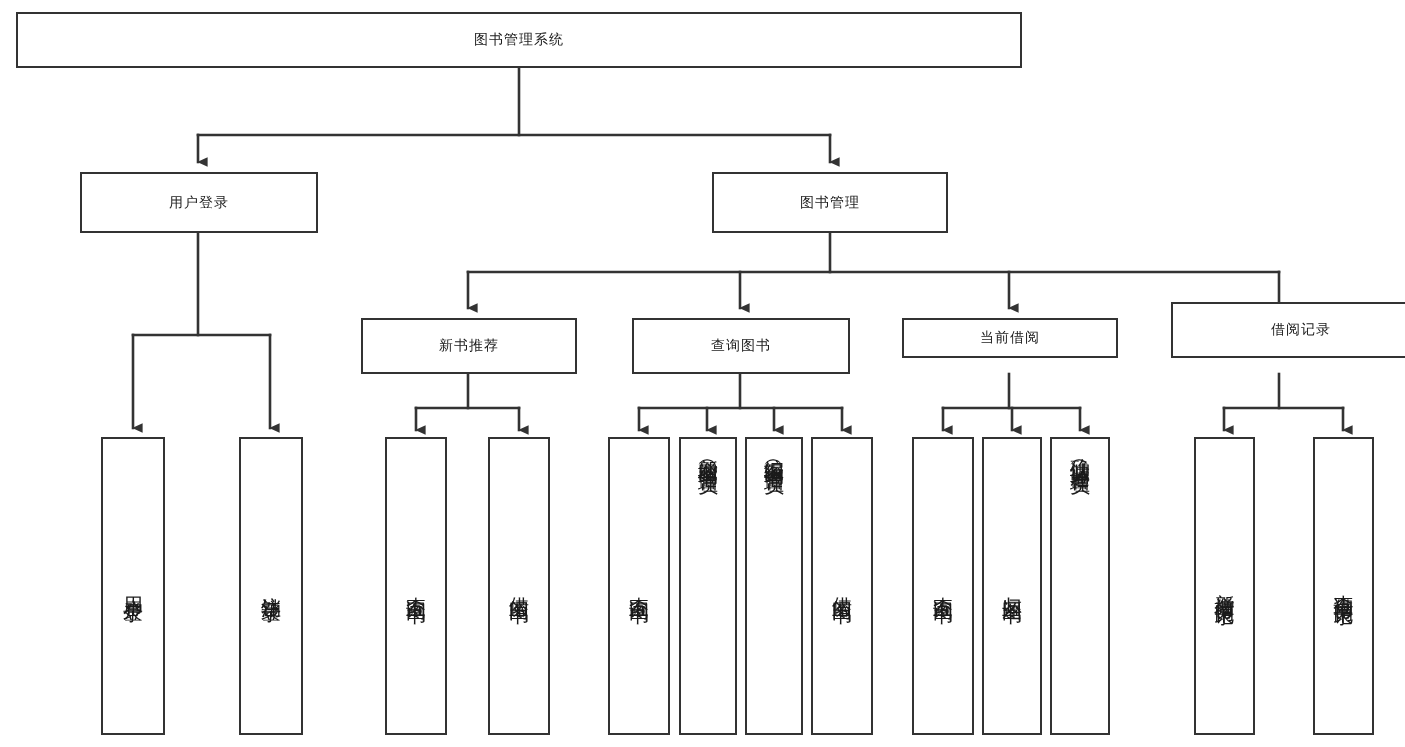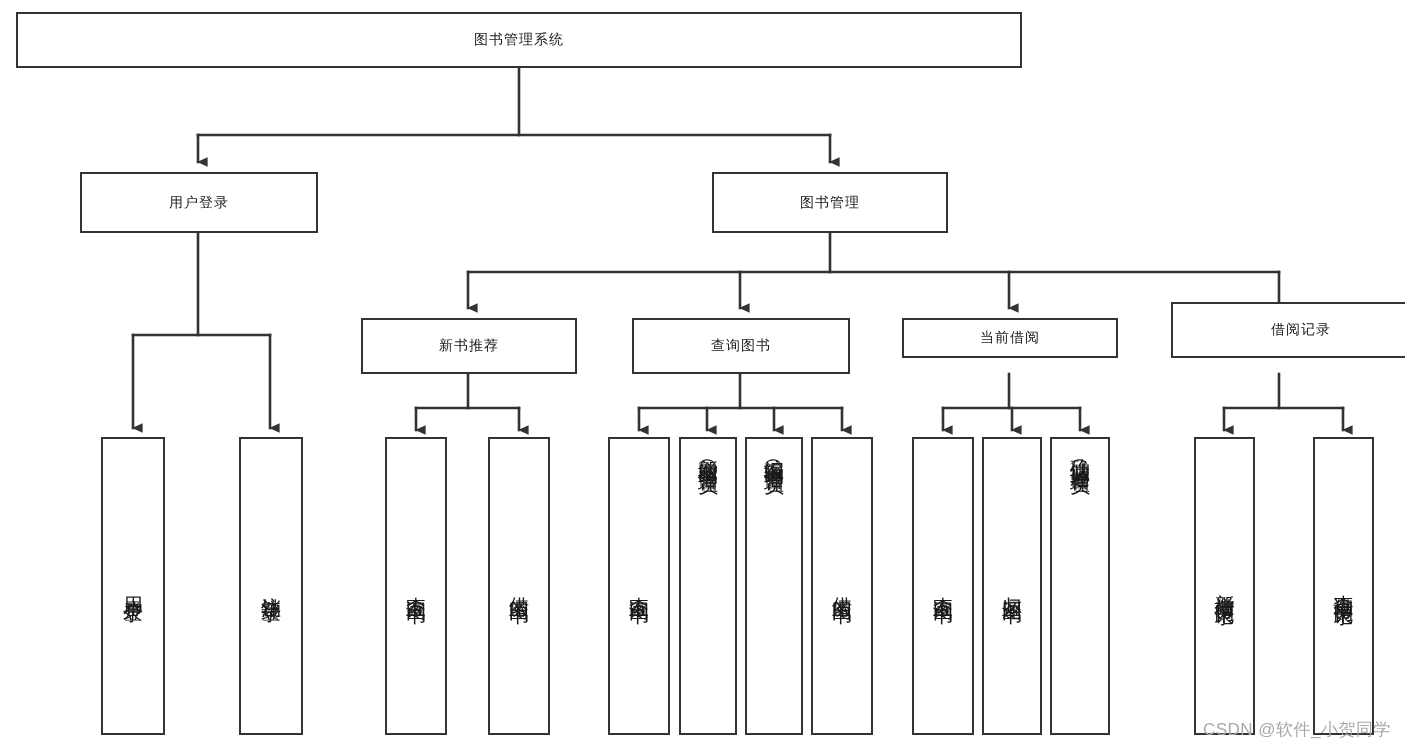--- a/index.html
+++ b/index.html
@@ -174,15 +174,14 @@
     <div class="node-label-v">确认归还（管理员）</div>
   </div>
 
   <div class="node-box leaf-box" style="left:1194px;top:437px;width:61px;height:298px;">
     <div class="node-label-v">新增借阅记录</div>
   </div>
   <div class="node-box leaf-box" style="left:1313px;top:437px;width:61px;height:298px;">
     <div class="node-label-v">查询借阅记录</div>
   </div>
 
-  <div class="watermark">CSDN @软件_小贺同学</div>
 
 </div>
 
 </body></html>

